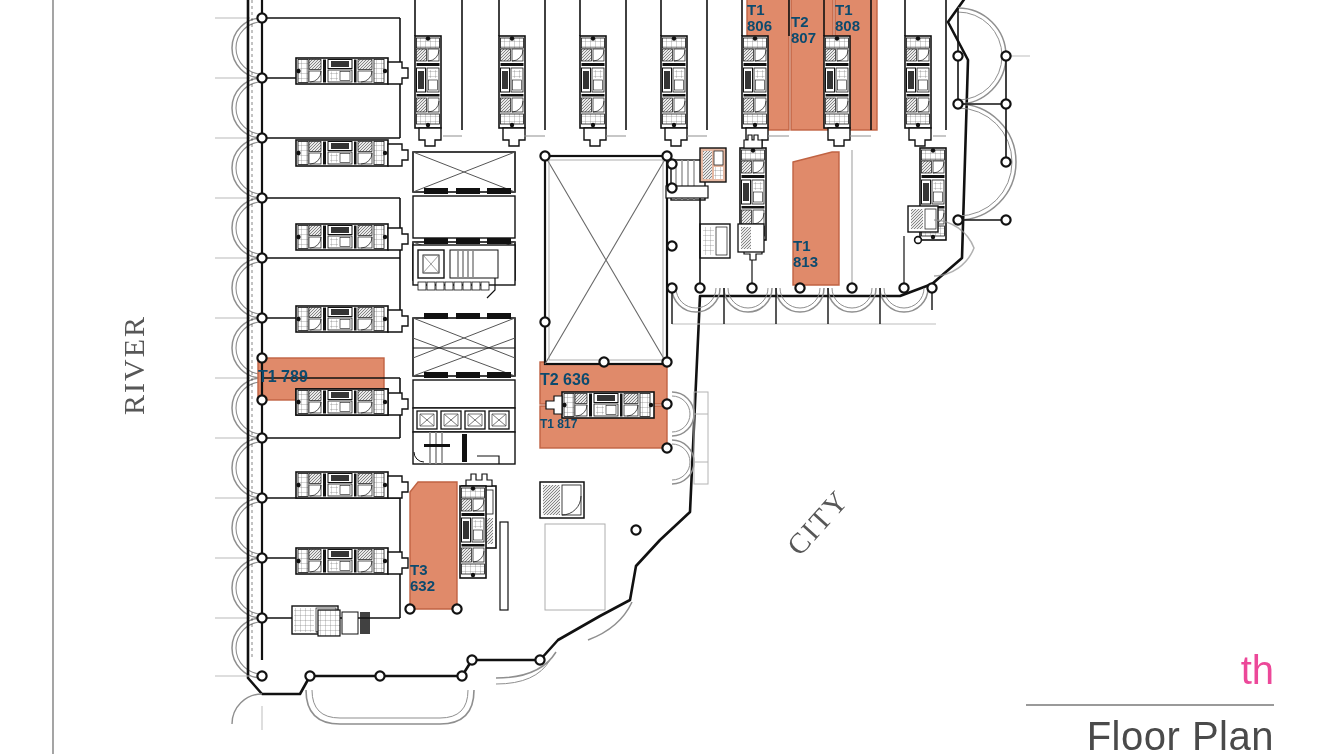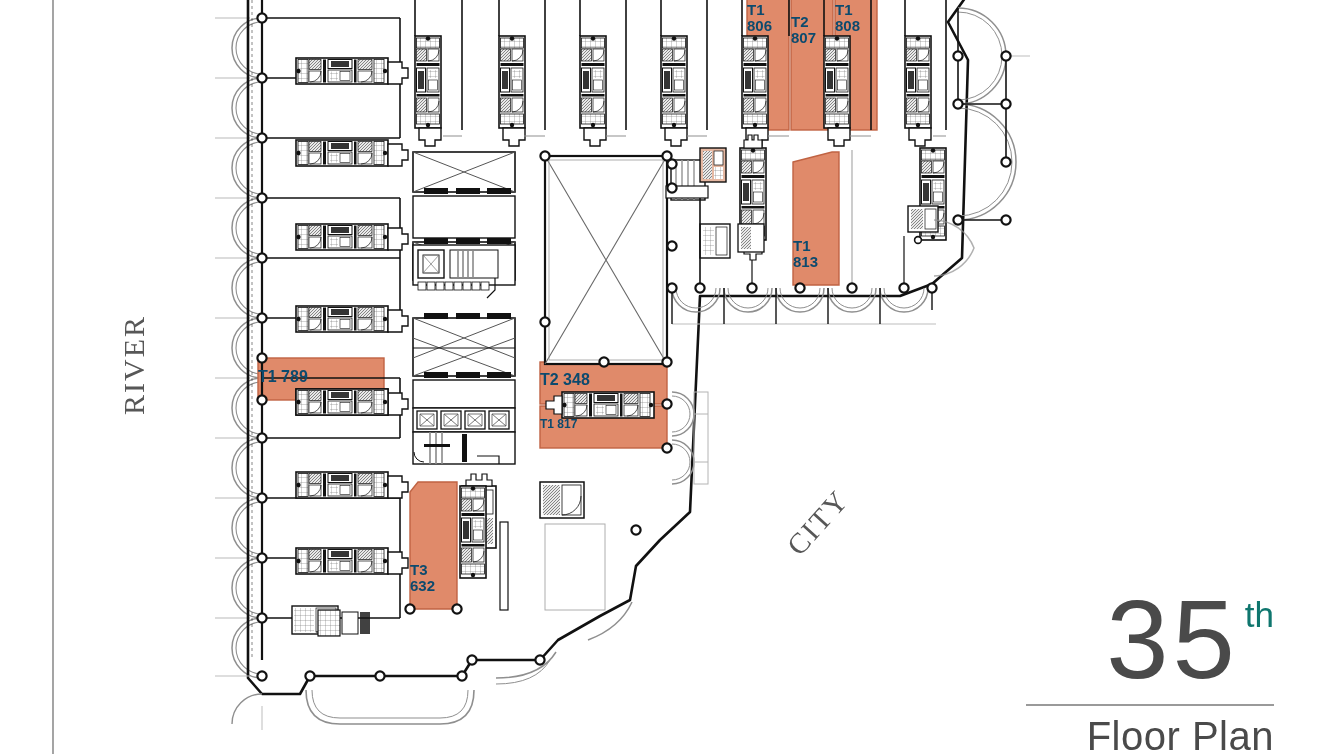--- a/index.html
+++ b/index.html
@@ -44,22 +44,22 @@
     line-height:1;
   }
   #floorNumber{
     font-size:112px;
     font-weight:400;
     color:#4a4a4a;
     letter-spacing:4px;
     line-height:0.88;
   }
   #floorSuffix{
-    font-size:35px;
-    color:#0f766e;
+    font-size:40px;
+    color:#ec4899;
     margin-left:6px;
     margin-top:6px;
     line-height:1;
   }
   #floorRule{
     height:2px;background:#9a9a9a;
     margin:14px 0 10px auto;
     width:248px;
   }
   #floorCaption{
@@ -570,27 +570,26 @@
 
   <div class="unit-label" style="left:747px;top:2px;width:42px;font-size:15px;">T1
 806</div>
   <div class="unit-label" style="left:791px;top:14px;width:42px;font-size:15px;">T2
 807</div>
   <div class="unit-label" style="left:835px;top:2px;width:42px;font-size:15px;">T1
 808</div>
   <div class="unit-label" style="left:793px;top:238px;width:46px;font-size:15px;">T1
 813</div>
   <div class="unit-label" style="left:258px;top:369px;width:134px;font-size:16px;">T1 789</div>
-  <div class="unit-label" style="left:540px;top:372px;width:127px;font-size:16px;">T2 348</div>
+  <div class="unit-label" style="left:540px;top:372px;width:127px;font-size:16px;">T2 636</div>
   <div class="unit-label" style="left:540px;top:418px;width:127px;font-size:12px;">T1 817</div>
   <div class="unit-label" style="left:410px;top:562px;width:47px;font-size:15px;">T3
 632</div>
 
   <div id="floorBadge">
     <div id="floorNumRow">
-      <span id="floorNumber">35</span>
       <span id="floorSuffix">th</span>
     </div>
     <div id="floorRule"></div>
     <div id="floorCaption">Floor Plan</div>
   </div>
 
 </div>
 
 </body></html>

